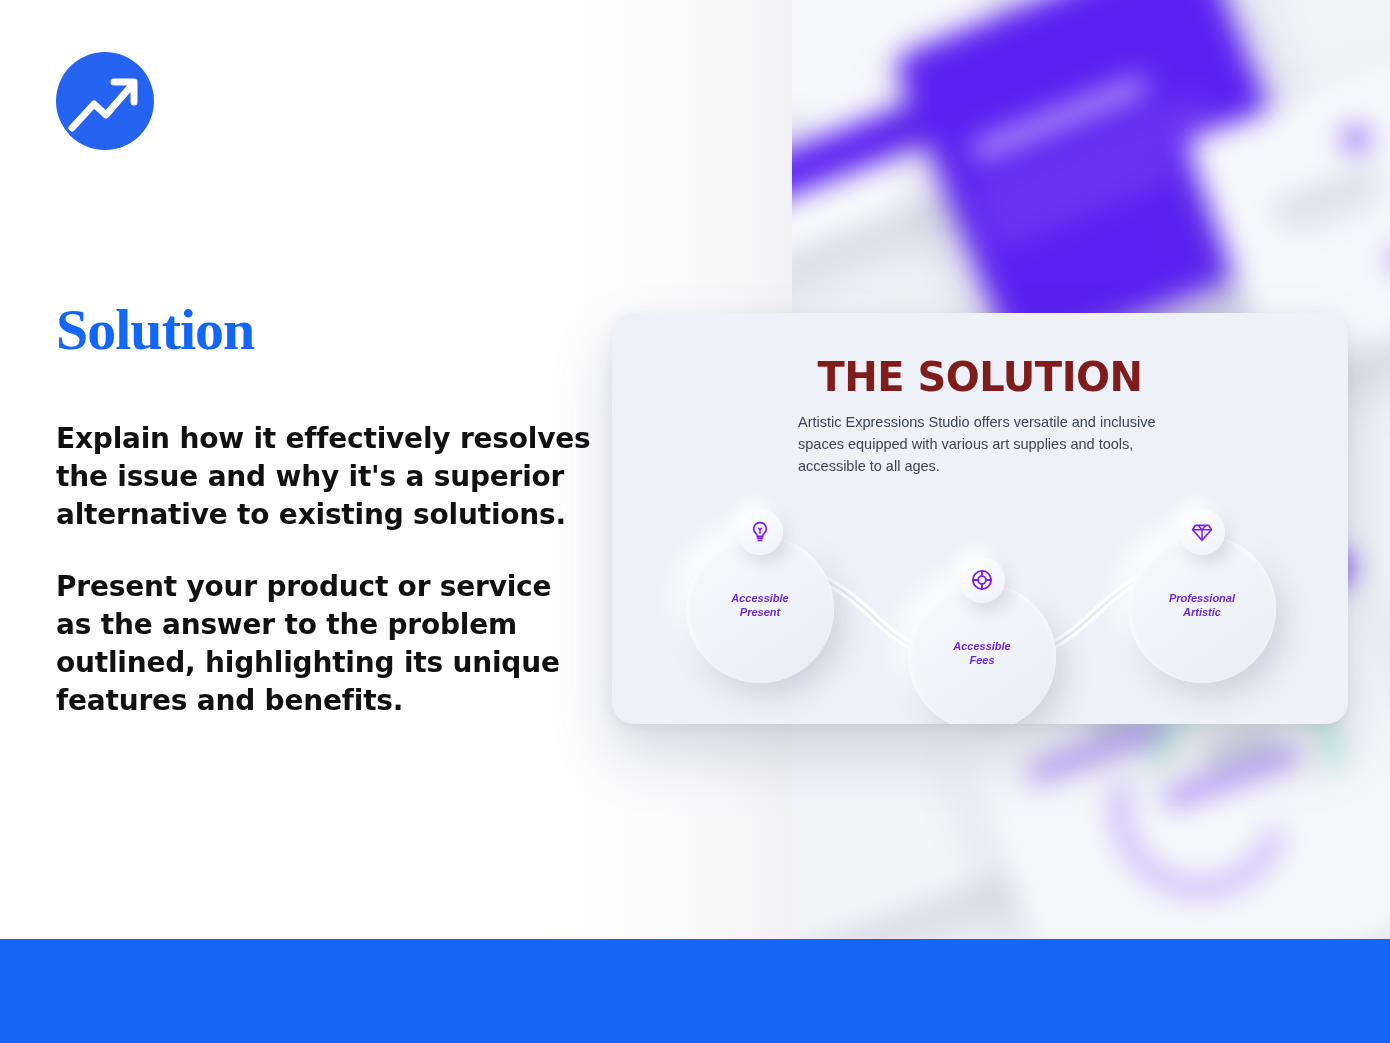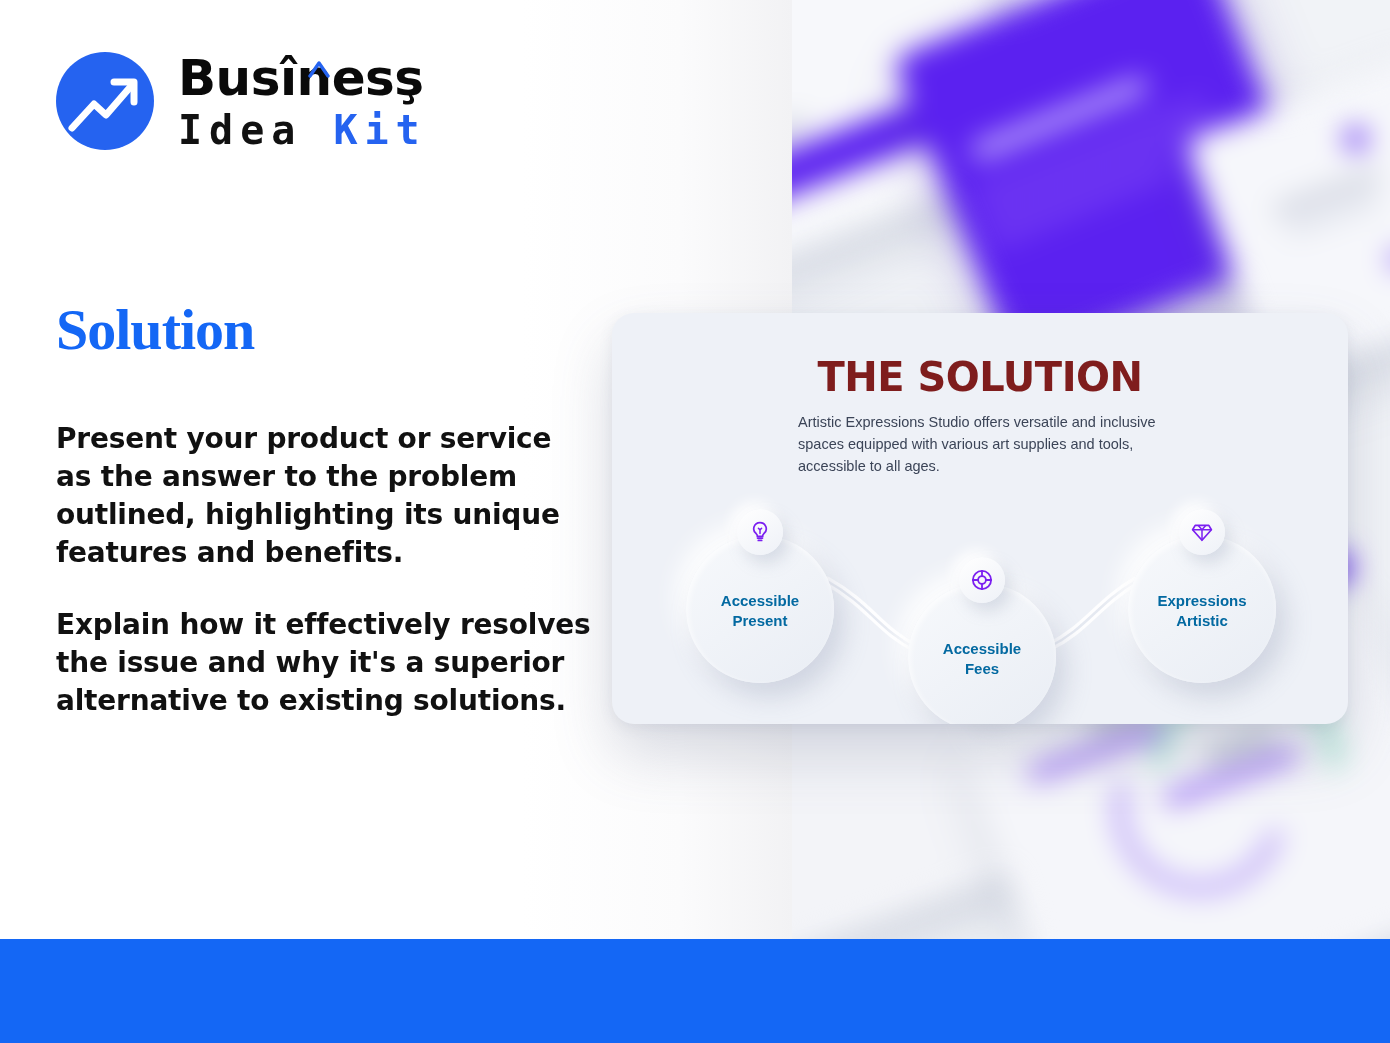--- a/index.html
+++ b/index.html
@@ -111,23 +111,24 @@
 
   .node { position:absolute; }
   .node .disc {
     position:absolute; border-radius:50%;
     background:linear-gradient(145deg,#f7f9fc 0%,#e9edf4 100%);
     box-shadow: 10px 14px 26px rgba(140,150,175,.30),
                -10px -12px 24px rgba(255,255,255,.95),
                 inset 2px 3px 6px rgba(255,255,255,.75);
   }
   .node .label {
-    position:absolute; text-align:center; font-size:15px;
-    font-weight:700; color:#0369a1; line-height:1.3;
+    position:absolute; text-align:center; font-size:11px;
+    font-weight:700; color:#6d28d9; line-height:1.3;
     font-family:"Liberation Sans", sans-serif;
+    font-style:italic;
   }
   .node .badge {
     position:absolute; border-radius:50%;
     background:linear-gradient(145deg,#ffffff 0%,#eef1f7 100%);
     box-shadow: 6px 8px 16px rgba(140,150,175,.28),
                -6px -7px 14px rgba(255,255,255,.95);
     display:flex; align-items:center; justify-content:center;
   }
 
   
@@ -196,40 +197,27 @@
 
   <div class="left-panel">
 
     <div class="logo-block">
       <div class="logo-mark">
         <svg width="98" height="98" viewBox="0 0 98 98" aria-hidden="true">
           <path d="M16 76 L38 52 L50 63 L76 33" fill="none" stroke="#ffffff" stroke-width="7" stroke-linecap="round" stroke-linejoin="round"></path>
           <path d="M58 30 L78 30 L78 50" fill="none" stroke="#ffffff" stroke-width="7" stroke-linecap="round" stroke-linejoin="round"></path>
         </svg>
       </div>
-      <div class="logo-words">
-        <div class="logo-line1">
-          <span>Busînesş</span>
-          <span class="logo-caret">
-            <svg width="22" height="18" viewBox="0 0 22 18" aria-hidden="true">
-              <path d="M2 16 L11 3 L20 16" fill="none" stroke="#2563f0" stroke-width="3.4" stroke-linecap="round" stroke-linejoin="round"></path>
-            </svg>
-          </span>
-        </div>
-        <div class="logo-line2">
-          <span>Idea </span><span class="kit">Kit</span>
-        </div>
-      </div>
     </div>
 
     <h1 class="headline">Solution</h1>
 
     <div class="body-copy">
+      <p>Explain how it effectively resolves the issue and why it's a superior alternative to existing solutions.</p>
       <p>Present your product or service as the answer to the problem outlined, highlighting its unique features and benefits.</p>
-      <p>Explain how it effectively resolves the issue and why it's a superior alternative to existing solutions.</p>
     </div>
   </div>
 
   <div class="solution-card">
 
     <div class="card-title">THE SOLUTION</div>
     <div class="card-sub">Artistic Expressions Studio offers versatile and inclusive spaces equipped with various art supplies and tools, accessible to all ages.</div>
 
     <svg class="connector" viewBox="0 0 736 411" aria-hidden="true">
       <path d="M215 268 C 258 292, 268 318, 305 336" fill="none" stroke="#ffffff" stroke-width="9" stroke-linecap="round" opacity=".9"></path>
@@ -273,21 +261,21 @@
 
       <div class="node n3">
         <div class="disc"></div>
         <div class="badge">
           <svg width="24" height="24" viewBox="0 0 24 24" aria-hidden="true">
             <path d="M5.2 5.4h13.6l2.6 4.3L12 20.3 2.6 9.7z" fill="none" stroke="#7b1ff0" stroke-width="1.7" stroke-linejoin="round"></path>
             <path d="M2.6 9.7h18.8M8.3 5.4 12 9.7l3.7-4.3M12 9.7v10.6" fill="none" stroke="#7b1ff0" stroke-width="1.5" stroke-linejoin="round"></path>
           </svg>
         </div>
         <div class="label">
-          <span>Expressions</span><br>
+          <span>Professional</span><br>
           <span>Artistic</span>
         </div>
       </div>
 
     </div>
   </div>
 
   <div class="bottom-bar"></div>
 
 </div>

